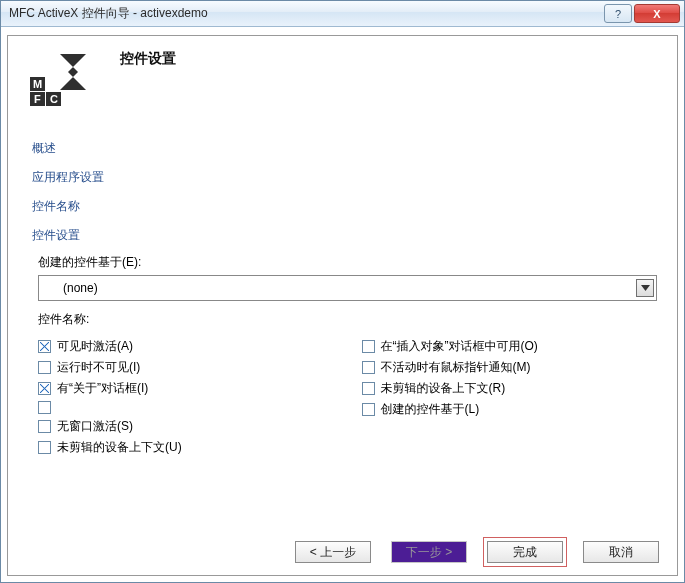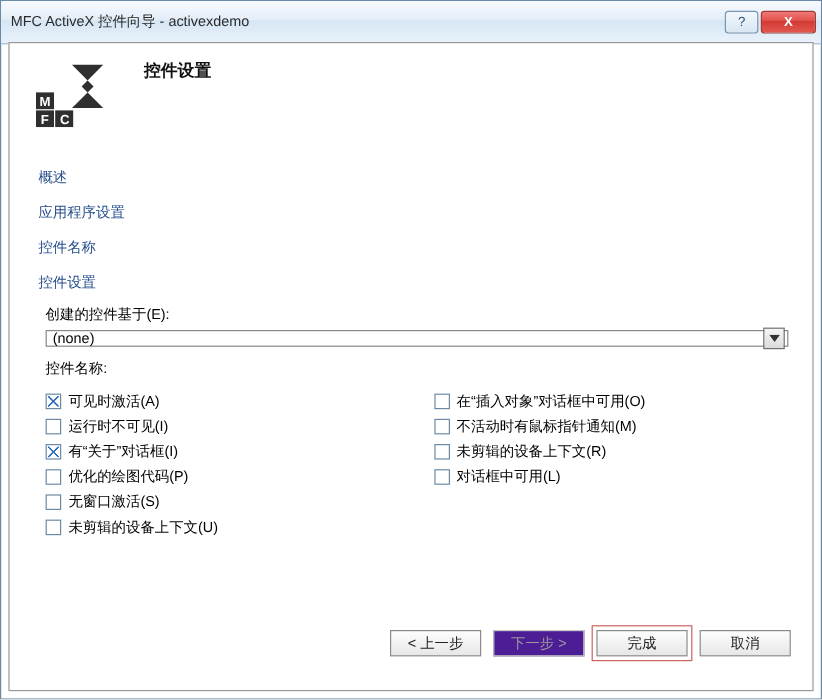--- a/index.html
+++ b/index.html
@@ -7,21 +7,21 @@
     margin: 0;
     font-family: "Microsoft YaHei", "SimSun", Tahoma, sans-serif;
     font-size: 12px;
     background: #fff;
     width: 685px;
     height: 583px;
     overflow: hidden;
   }
   .window { border: 1px solid #6b8aa6; width: 685px; height: 583px; position: relative; background:#fff; }
   .titlebar {
-    height: 36px;
+    height: 26px;
     background: linear-gradient(#f7fbff, #e3edf7 45%, #d6e6f5 46%, #e9f2fb);
     border-bottom: 1px solid #9fb9d1;
     display: flex; align-items: center;
     padding: 0 4px 0 8px;
     color: #2b2b2b;
   }
   .titlebar .title { flex:1; font-size:12px; }
   .titlebar .btn {
     width: 28px; height: 19px; margin-left: 2px;
     border: 1px solid #7a95ad; border-radius: 3px;
@@ -41,23 +41,23 @@
   .logo { width:62px; height:56px; position:relative; margin-right:30px; }
   .page-title { font-size:14px; font-weight:bold; color:#111; padding-top:0px; }
 
   .body { display:flex; padding:0 20px; position:absolute; top:90px; left:0; right:0; bottom:60px;flex-direction:column; }
   .sidebar { width:148px; padding-top:8px; }
   .sidebar .navitem { color:#274e8c; padding:6px 4px; cursor:default; }
   .main { flex:1; padding-left:10px; }
 
   .field-label { margin:4px 0 4px 0; }
   .select {
-    width:100%; height:14px; border:1px solid #888;
+    width:100%; height:26px; border:1px solid #888;
     display:flex; align-items:center; justify-content:space-between;
-    padding:0 2px 0 5px; background:#fff;
+    padding:0 2px 0 24px; background:#fff;
   }
   .select .value { color:#000; }
   .select .arrow {
     width:18px; height:18px; border:1px solid #707070;
     display:flex; align-items:center; justify-content:center;
     background:linear-gradient(#f5f5f5,#dcdcdc);
   }
 
   .section-label { margin:10px 0 6px 0; }
   .checkgrid { display:flex; gap:28px; }
@@ -69,23 +69,23 @@
   }
   .chkbox.checked::after {
     content:""; width:9px; height:9px; display:block;
     background:
       linear-gradient(45deg, transparent 44%, #2b6fbf 46%, #2b6fbf 54%, transparent 56%),
       linear-gradient(-45deg, transparent 44%, #2b6fbf 46%, #2b6fbf 54%, transparent 56%);
   }
   .chklabel { color:#000; text-decoration: none; }
 
   .footer {
-    position:absolute; left:0; right:0; bottom:0; height:50px;
-    display:flex; justify-content:flex-end; align-items:flex-start;
-    padding:0 18px; gap:10px;
+    position:absolute; left:0; right:0; bottom:12px; height:50px;
+    display:flex; justify-content:flex-end; align-items:flex-end;
+    padding:0 18px; gap:20px;
   }
   .wbtn {
     min-width:76px; height:22px; border:1px solid #8a8a8a;
     background:linear-gradient(#fdfdfd,#e7e7e7);
     display:flex; align-items:center; justify-content:center;
     font-size:12px; color:#222; padding:0 8px;
   }
   .wbtn.disabled { color:#9a9a9a; border-color:#c6c6c6; background:#4c1d95; }
   .wbtn.highlight { outline:1px solid #d06060; outline-offset:3px; }
 </style>
@@ -147,21 +147,20 @@
               <div class="chkrow">
                   <span class="chkbox"></span>
                   <span class="chklabel">运行时不可见(I)</span>
                 </div>
               <div class="chkrow">
                   <span class="chkbox checked"></span>
                   <span class="chklabel">有“关于”对话框(I)</span>
                 </div>
               <div class="chkrow">
                   <span class="chkbox"></span>
-                  <span class="chklabel">优化的绘图代码(P)</span>
                 </div>
               <div class="chkrow">
                   <span class="chkbox"></span>
                   <span class="chklabel">无窗口激活(S)</span>
                 </div>
               <div class="chkrow">
                   <span class="chkbox"></span>
                   <span class="chklabel">未剪辑的设备上下文(U)</span>
                 </div>
             </div>
@@ -173,21 +172,21 @@
               <div class="chkrow">
                   <span class="chkbox"></span>
                   <span class="chklabel">不活动时有鼠标指针通知(M)</span>
                 </div>
               <div class="chkrow">
                   <span class="chkbox"></span>
                   <span class="chklabel">未剪辑的设备上下文(R)</span>
                 </div>
               <div class="chkrow">
                   <span class="chkbox"></span>
-                  <span class="chklabel">对话框中可用(L)</span>
+                  <span class="chklabel">创建的控件基于(L)</span>
                 </div>
             </div>
           </div>
         </div>
       </div>
 
       <div class="footer">
         <div class="wbtn">&lt; 上一步</div>
         <div class="wbtn disabled">下一步 &gt;</div>
         <div class="wbtn highlight">完成</div>

